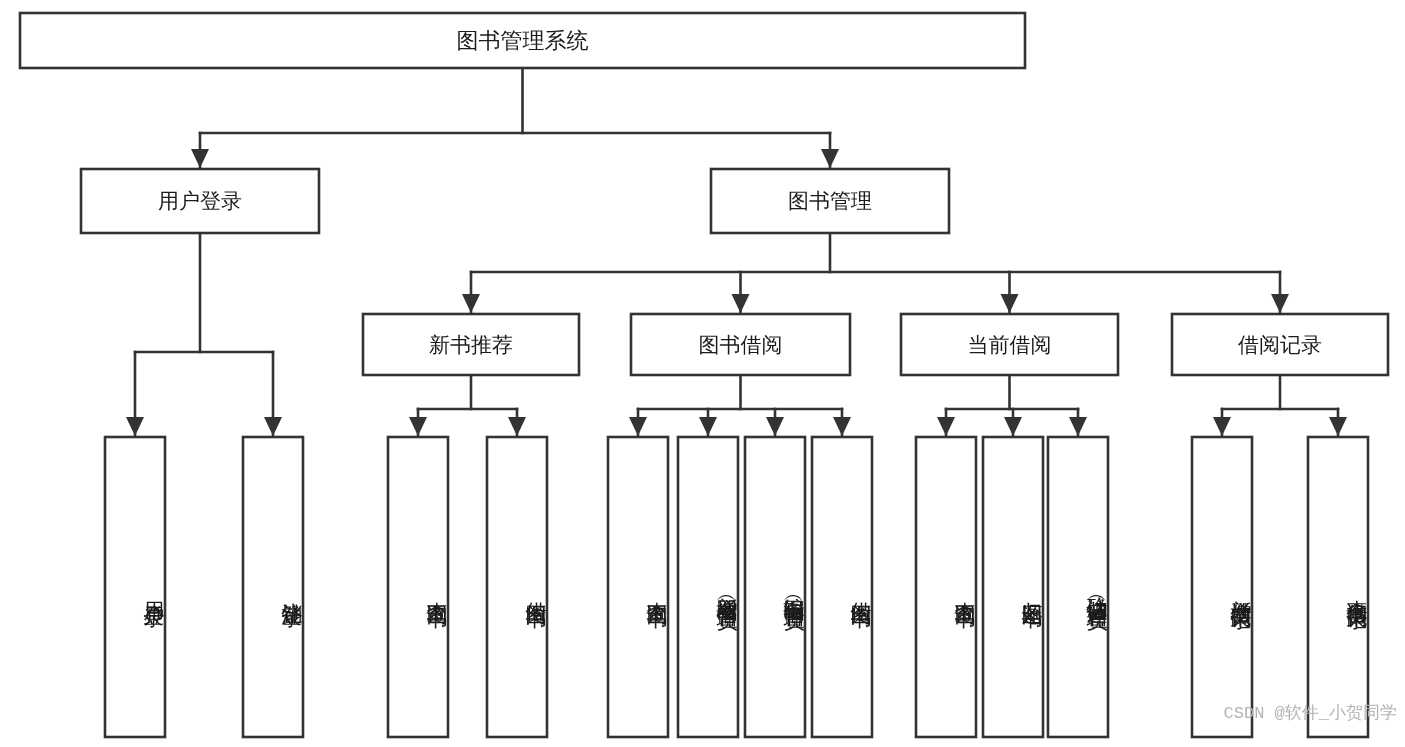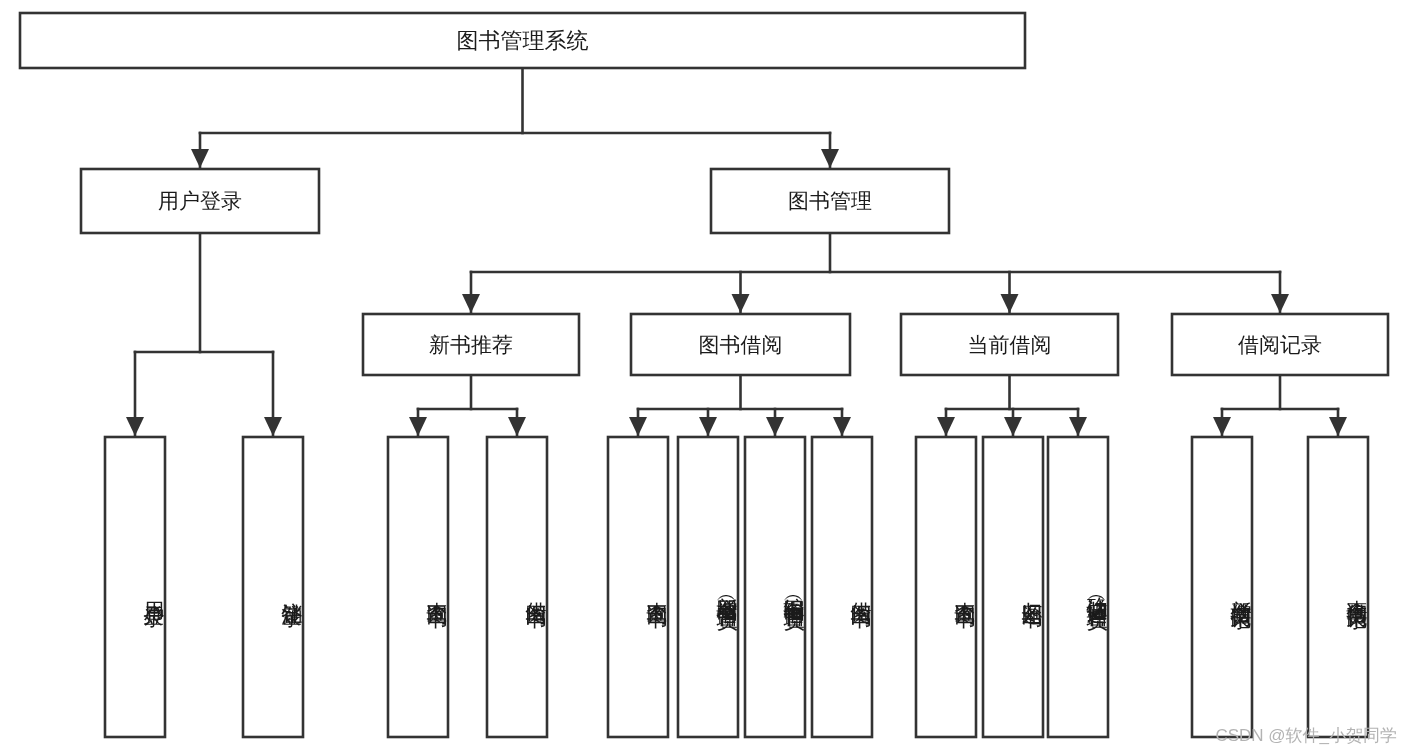--- a/index.html
+++ b/index.html
@@ -66,22 +66,22 @@
     letter-spacing: 2px;
     display: flex;
     align-items: flex-start;
     justify-content: center;
     white-space: nowrap;
     pointer-events: none;
   }
   .watermark {
     position: absolute;
     right: 8px;
-    bottom: 0;
-    font-family: Liberation Sans, sans-serif;
+    bottom: 23px;
+    font-family: Liberation Mono, monospace;
     font-size: 17px;
     color: #b3b3b3;
     white-space: nowrap;
   }
 </style>
 </head>
 <body>
 
 <div id="diagram-root">
 

